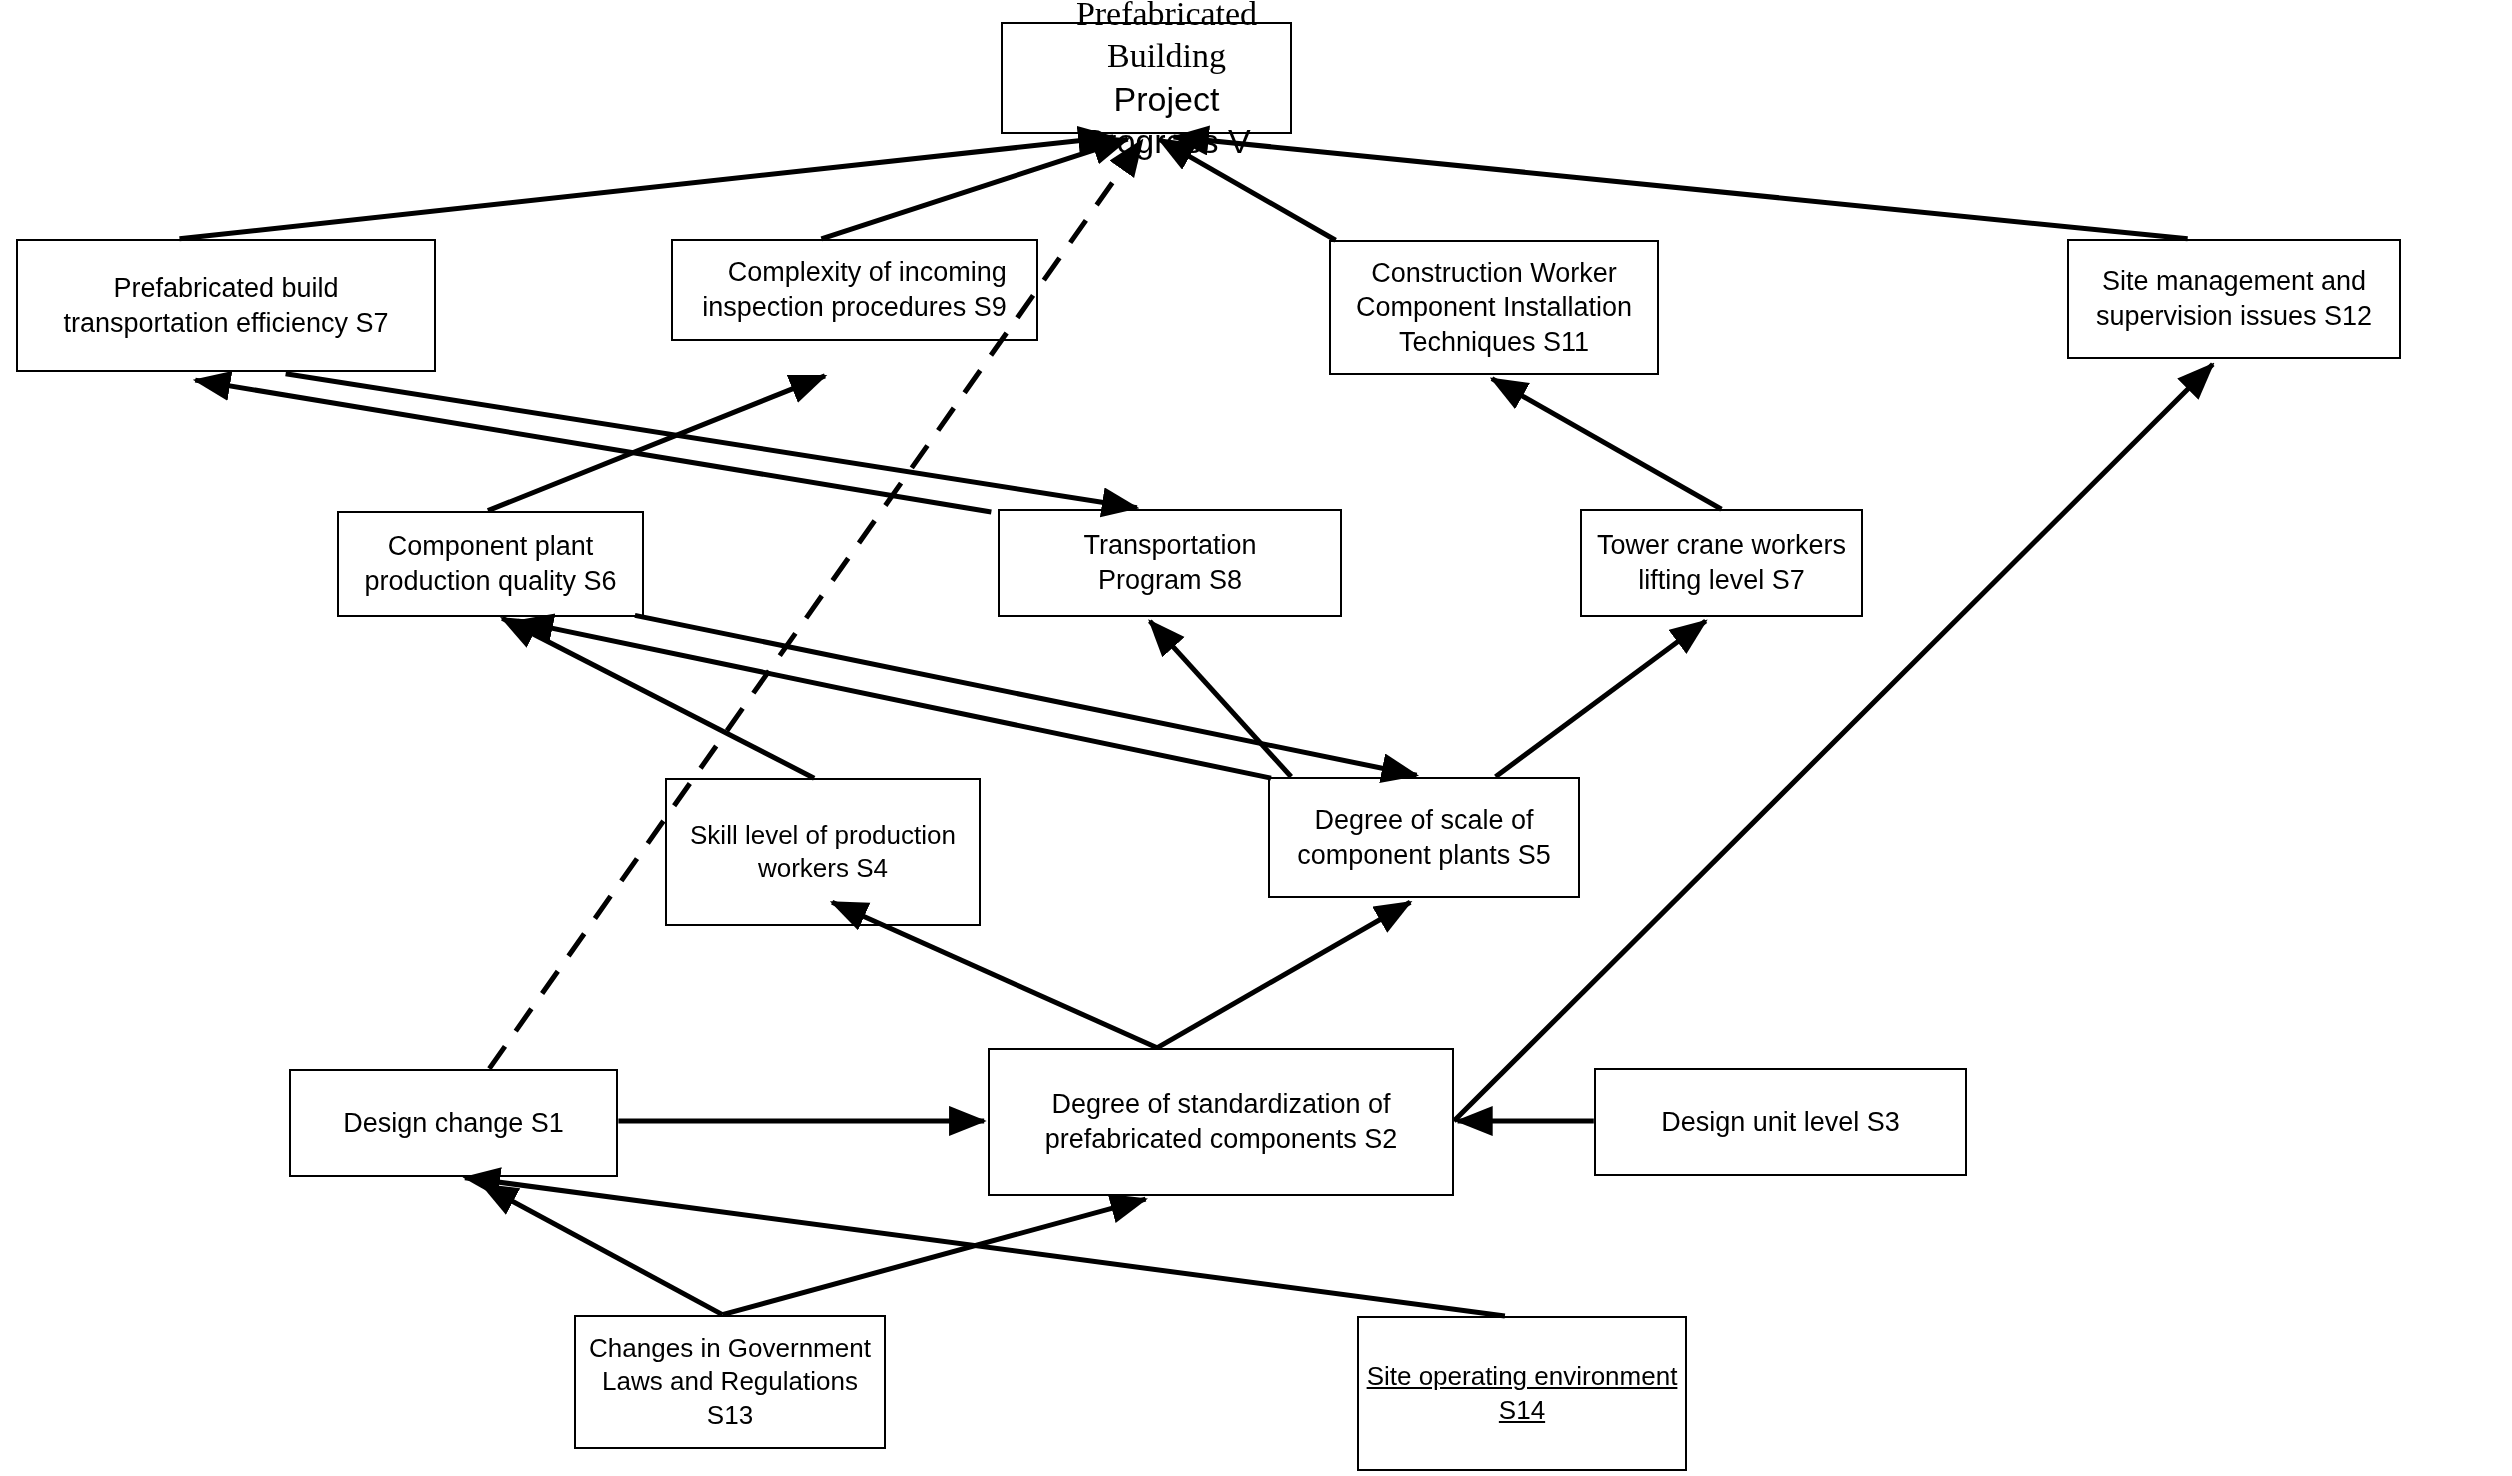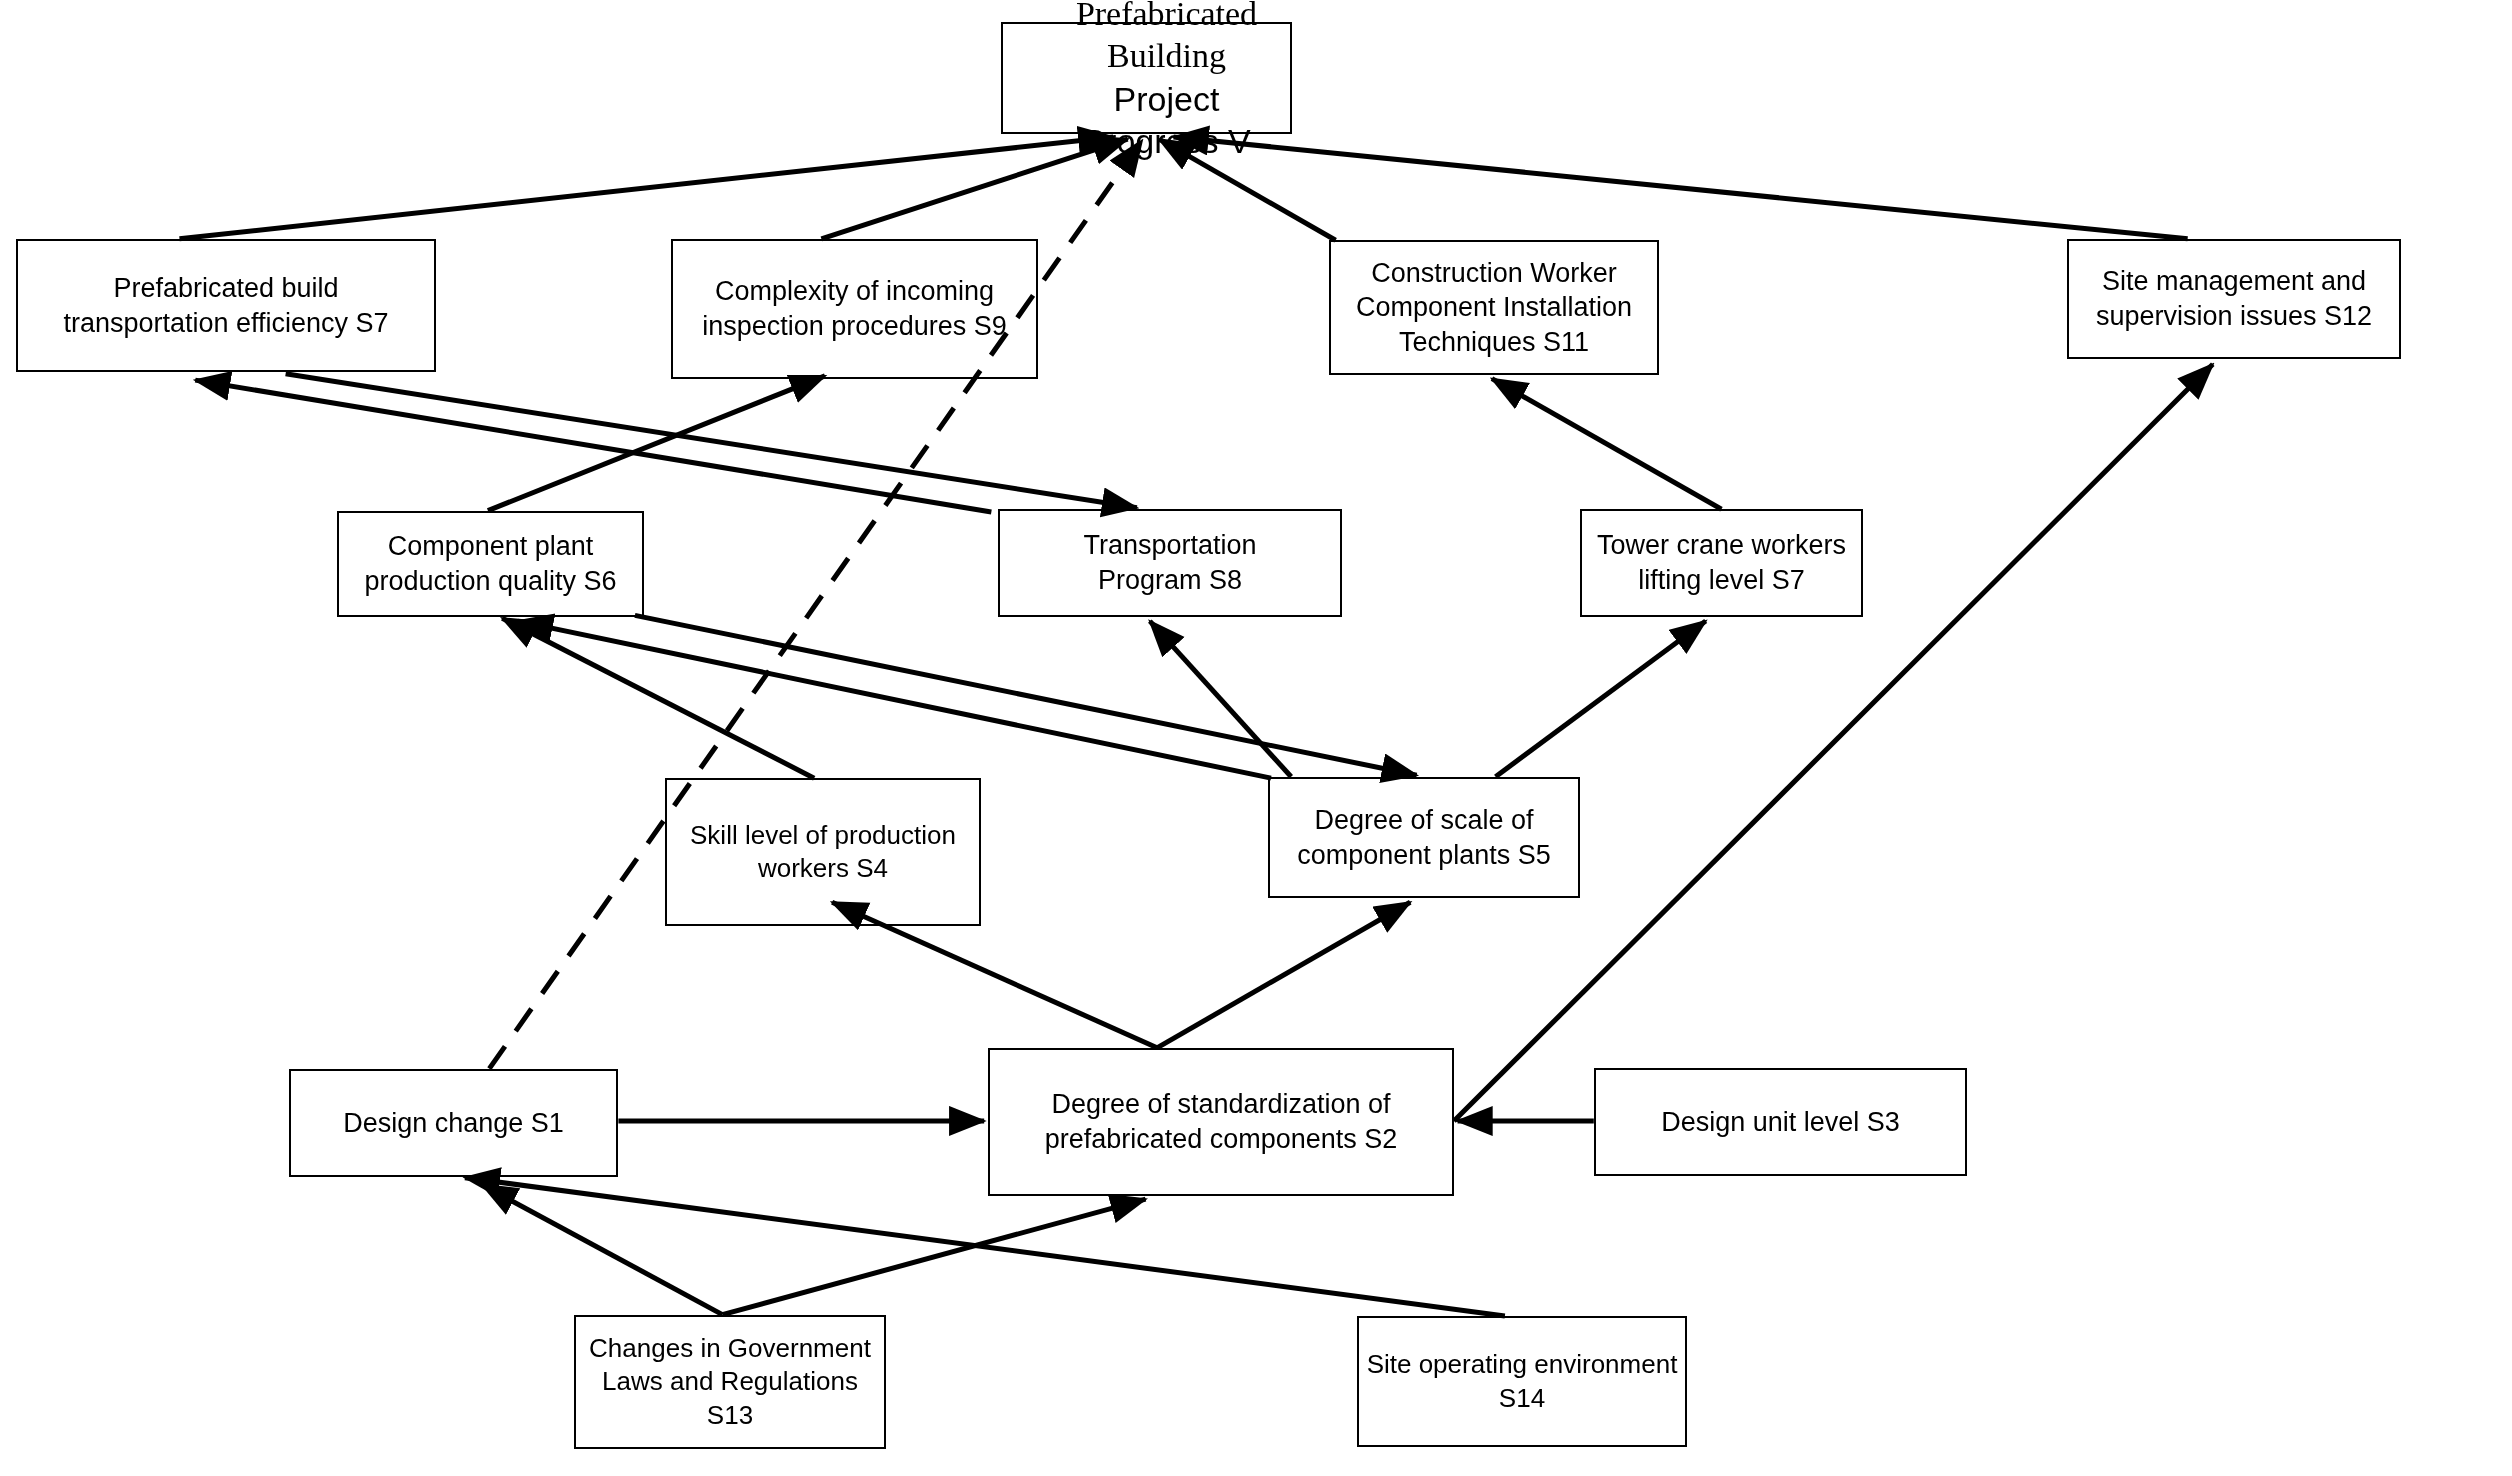--- a/index.html
+++ b/index.html
@@ -82,21 +82,21 @@
   <div class="node" id="node-v" style="left:1001px;top:21.5px;width:291px;height:112px;padding-left:40px;">
     <span class="t1">Prefabricated Building</span>
     <span class="t2">Project Progress V</span>
   </div>
 
   <div class="node" style="left:16px;top:239px;width:420px;height:133px;">
     <span class="lbl">Prefabricated build
 transportation efficiency S7</span>
   </div>
 
-  <div class="node" style="left:671px;top:239px;width:367px;height:140px;">
+  <div class="node" style="left:671px;top:239px;width:367px;height:102px;text-align:right;">
     <span class="lbl">Complexity of incoming
 inspection procedures S9</span>
   </div>
 
   <div class="node" style="left:1313px;top:240px;width:330px;height:135px;margin-left:16px;">
     <span class="lbl">Construction Worker
 Component Installation
 Techniques S11</span>
   </div>
 
@@ -141,19 +141,19 @@
 
   <div class="node" style="left:1594px;top:1068px;width:373px;height:108px;">
     <span class="lbl">Design unit level S3</span>
   </div>
 
   <div class="node small" style="left:574px;top:1315px;width:312px;height:134px;">
     <span class="lbl">Changes in Government
 Laws and Regulations S13</span>
   </div>
 
-  <div class="node small" style="left:1357px;top:1316px;width:330px;height:131px;">
+  <div class="node small" style="left:1357px;top:1316px;width:330px;height:155px;text-decoration:underline;">
     <span class="lbl">Site operating environment
 S14</span>
   </div>
 
 </div>
 
 
 </body></html>

